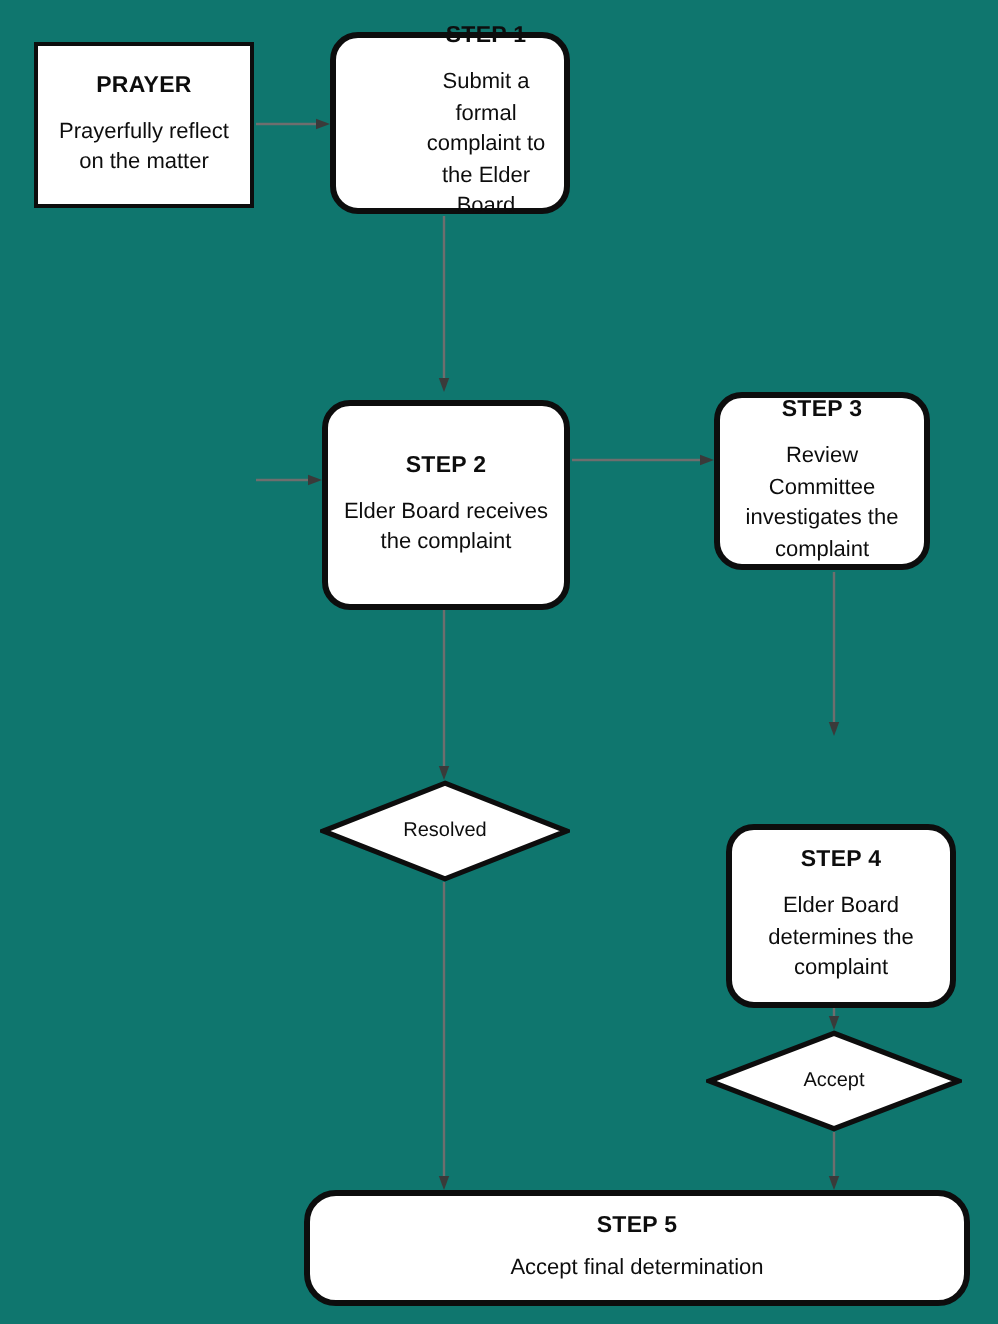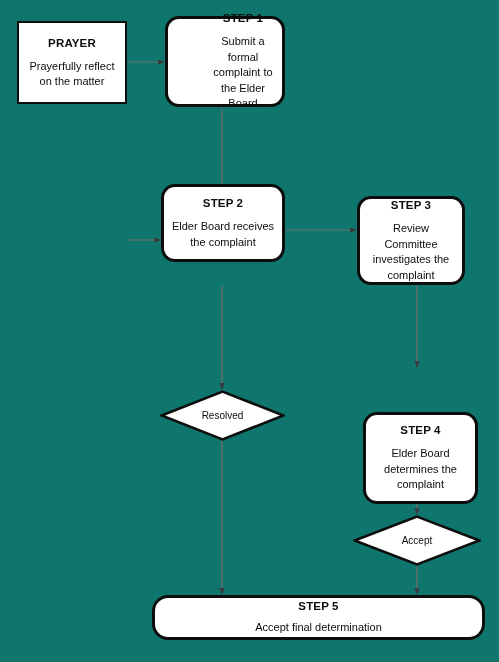--- a/index.html
+++ b/index.html
@@ -172,21 +172,21 @@
     <p class="node-title">PRAYER</p>
     <p class="node-body">Prayerfully reflect on the matter</p>
   </div>
 
   <div class="node rounded" style="left:165px; top:16px; width:120px; height:91px;padding-left:36px;">
     <p class="node-title">STEP 1</p>
     <p class="node-body">Submit a formal complaint to the Elder Board</p>
   </div>
 
 
-  <div class="node rounded" style="left:161px; top:184px; width:124px; height:78px;">
+  <div class="node rounded" style="left:161px; top:200px; width:124px; height:105px;">
     <p class="node-title">STEP 2</p>
     <p class="node-body">Elder Board receives the complaint</p>
   </div>
 
   <div class="node rounded" style="left:357px; top:196px; width:108px; height:89px;">
     <p class="node-title">STEP 3</p>
     <p class="node-body">Review Committee investigates the complaint</p>
   </div>
 
   <div class="node rounded" style="left:363px; top:368px; width:115px; height:92px;margin-top:44px;">
@@ -201,18 +201,18 @@
     <div class="diamond-label">Resolved</div>
   </div>
 
   <div class="diamond" style="left:353px; top:515px; width:128px; height:51px;">
     <svg width="128" height="51" viewBox="0 0 128 51">
       <polygon class="diamond-shape" points="64,1.6 126.4,25.5 64,49.4 1.6,25.5"></polygon>
     </svg>
     <div class="diamond-label">Accept</div>
   </div>
 
-  <div class="node wide" style="left:152px; top:595px; width:333px; height:45px;">
+  <div class="node wide" style="left:152px; top:595px; width:333px; height:58px;">
     <p class="node-title">STEP 5</p>
     <p class="node-body" style="margin-top:7px;">Accept final determination</p>
   </div>
 
 </div>
 
 </body></html>

